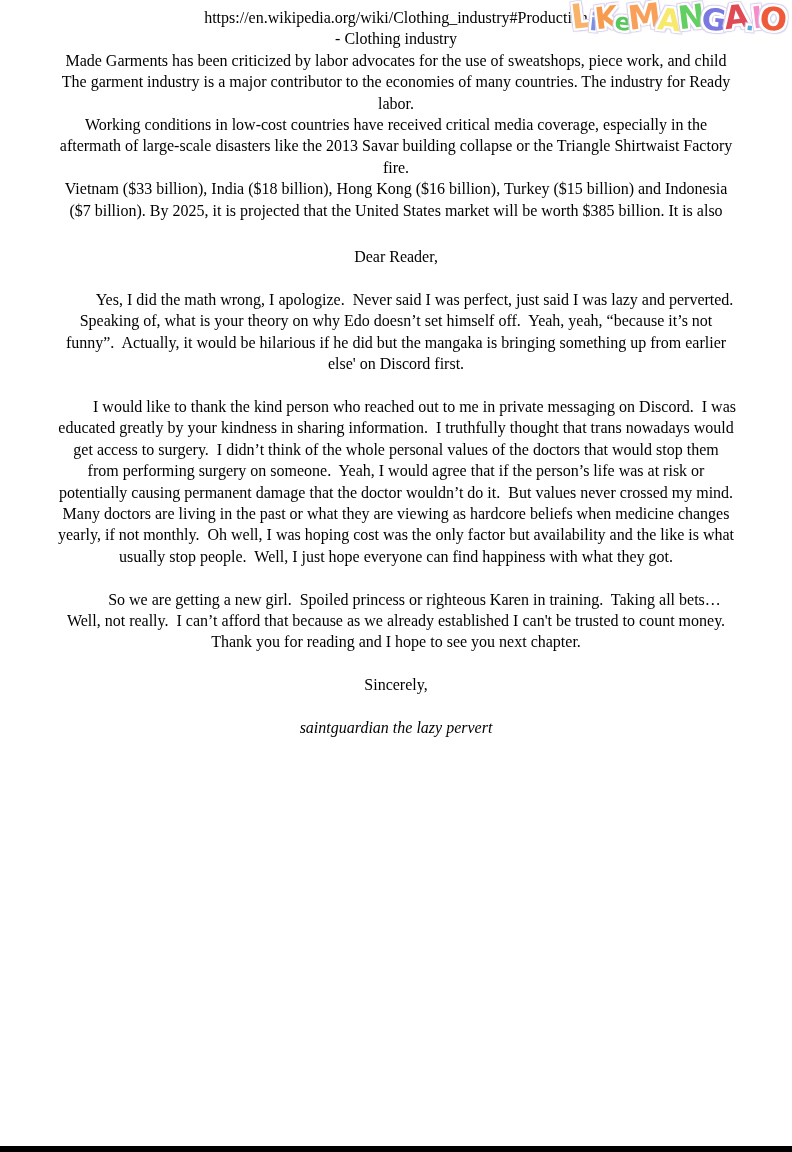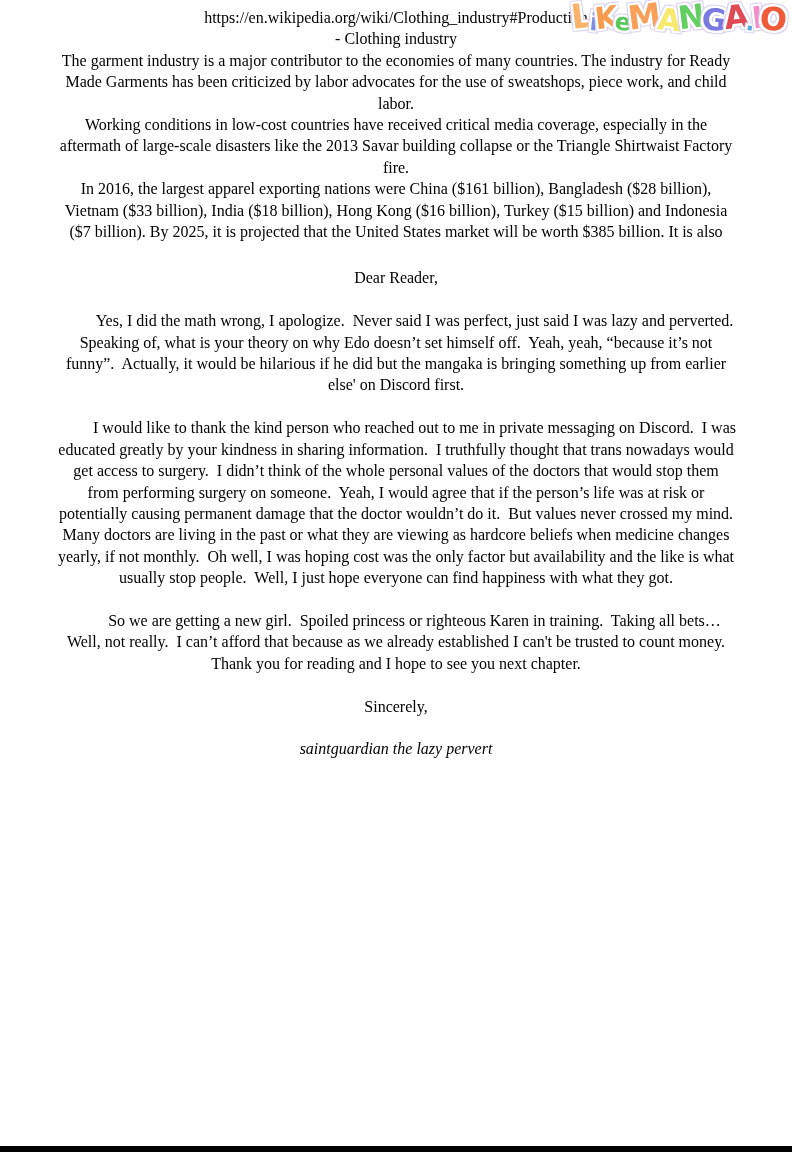--- a/index.html
+++ b/index.html
@@ -62,31 +62,30 @@
 </style>
 </head>
 <body>
 
 <div class="doc">
 
   <div class="center">
     <div class="line">https://en.wikipedia.org/wiki/Clothing_industry#Production</div>
     <div class="line">- Clothing industry</div>
     <div>
+        <div class="line">Made Garments has been criticized by labor advocates for the use of sweatshops, piece work, and child</div>
         <div class="line">The garment industry is a major contributor to the economies of many countries. The industry for Ready</div>
-        <div class="line">Made Garments has been criticized by labor advocates for the use of sweatshops, piece work, and child</div>
         <div class="line">labor.</div>
       </div>
     <div>
         <div class="line">Working conditions in low-cost countries have received critical media coverage, especially in the</div>
         <div class="line">aftermath of large-scale disasters like the 2013 Savar building collapse or the Triangle Shirtwaist Factory</div>
         <div class="line">fire.</div>
       </div>
     <div>
-        <div class="line">In 2016, the largest apparel exporting nations were China ($161 billion), Bangladesh ($28 billion),</div>
         <div class="line">Vietnam ($33 billion), India ($18 billion), Hong Kong ($16 billion), Turkey ($15 billion) and Indonesia</div>
         <div class="line">($7 billion). By 2025, it is projected that the United States market will be worth $385 billion. It is also</div>
       </div>
   </div>
 
   <div class="letter">
     <div class="line">Dear Reader,</div>
     <div class="para">
         <div class="line">Yes, I did the math wrong, I apologize.  Never said I was perfect, just said I was lazy and perverted.</div>
         <div class="line">Speaking of, what is your theory on why Edo doesn’t set himself off.  Yeah, yeah, “because it’s not</div>

